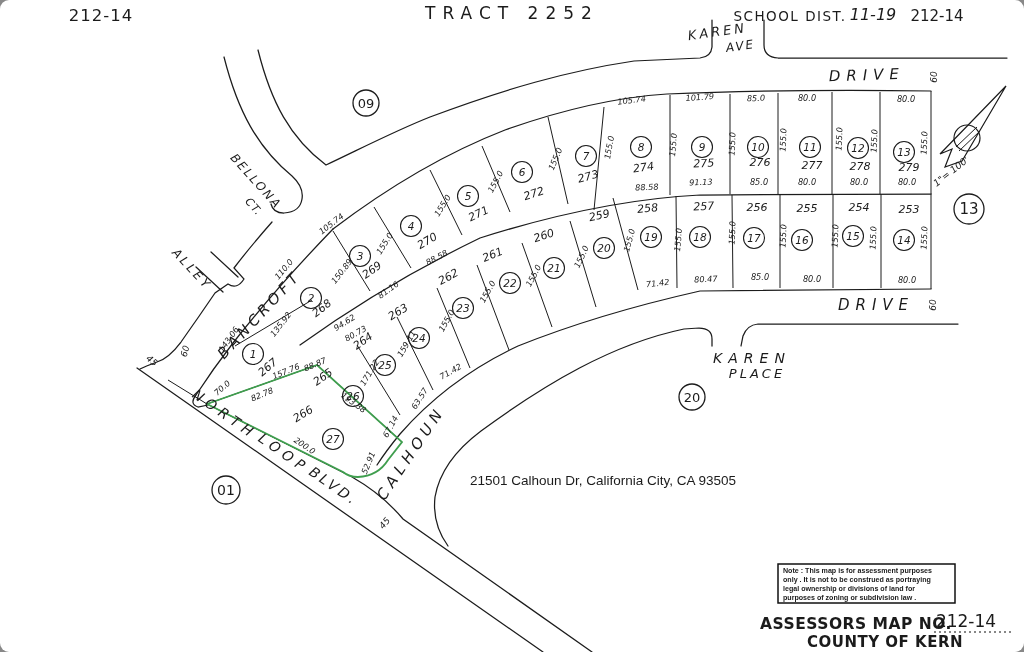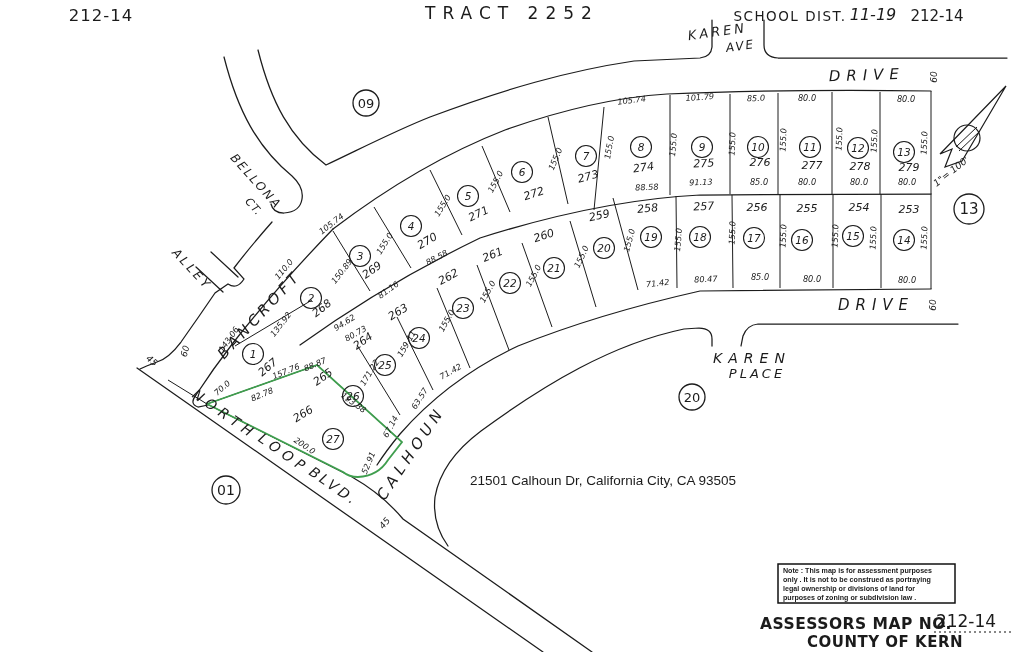--- a/index.html
+++ b/index.html
@@ -1,17 +1,17 @@
 <!DOCTYPE html>
 <html><head>
 <meta charset="utf-8">
 <style>
   html,body{margin:0;padding:0;background:#888;}
   #stage{position:relative;width:1024px;height:652px;background:#ffffff;overflow:hidden;
-         font-family:"Liberation Sans", sans-serif;}
+         font-family:"Liberation Sans", sans-serif;border-radius:9px;}
   svg text{fill:#1b1b1b;font-family:"DejaVu Sans", sans-serif;}
   .it{font-style:italic;}
   .hdr{font-family:"DejaVu Sans", sans-serif;}
   .bold{font-weight:bold;}
   .note-line{font-family:"Liberation Sans", sans-serif;font-weight:bold;}
   path,circle,line{vector-effect:non-scaling-stroke;}
 </style>
 </head>
 <body>
 

